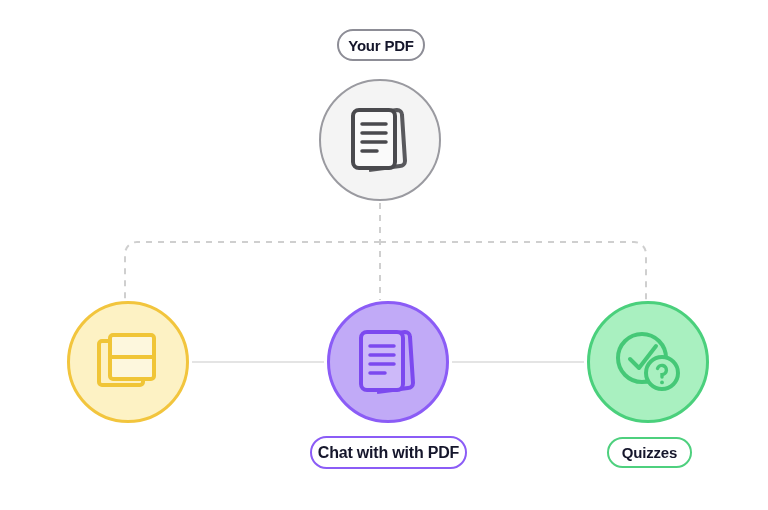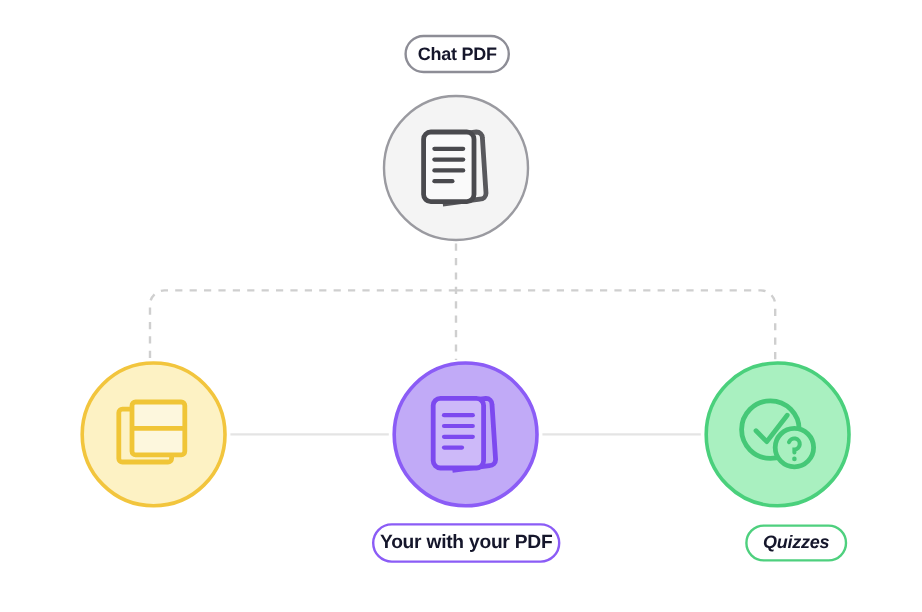--- a/index.html
+++ b/index.html
@@ -57,27 +57,26 @@
   }
   .pill-chat {
     left: 310px;
     top: 436px;
     width: 157px;
     height: 33px;
     border: 2px solid #8b5cf6;
     font-size: 16px;
   }
   .pill-quizzes {
-    left: 621px;
+    left: 607px;
     top: 437px;
     width: 85px;
     height: 31px;
     border: 2px solid #4ed07e;
     font-size: 15px;
-    font-style: italic;
   }
 
   
   .node {
     position: absolute;
     width: 122px;
     height: 122px;
     box-sizing: border-box;
     border-radius: 50%;
     display: flex;
@@ -119,21 +118,21 @@
 
     <line x1="192" y1="362" x2="324" y2="362" stroke="#e4e4e4" stroke-width="2"></line>
     <line x1="452" y1="362" x2="584" y2="362" stroke="#e4e4e4" stroke-width="2"></line>
 
     <path d="M380,203 L380,300" fill="none" stroke="#cfcfcf" stroke-width="2" stroke-dasharray="6 6" stroke-linecap="butt"></path>
     <path d="M380,242 L137,242 A12,12 0 0 0 125,254 L125,300" fill="none" stroke="#cfcfcf" stroke-width="2" stroke-dasharray="6 6" stroke-linecap="butt"></path>
     <path d="M380,242 L634,242 A12,12 0 0 1 646,254 L646,300" fill="none" stroke="#cfcfcf" stroke-width="2" stroke-dasharray="6 6" stroke-linecap="butt"></path>
   </svg>
 
   <div class="pill pill-root">
-    <span>Chat PDF</span>
+    <span>Your PDF</span>
   </div>
 
   <div class="node node-root">
     <span>
       <svg width="66" height="70" viewBox="0 0 66 70" fill="none">
         <path d="M18 9 L50 5 A5 5 0 0 1 55 10 L58 56 A5 5 0 0 1 53 61 L22 65" stroke="#58585c" stroke-width="4" stroke-linejoin="round" fill="none"></path>
         <rect x="6" y="5" width="42" height="58" rx="6" fill="#fafafa" stroke="#4a4a4e" stroke-width="4"></rect>
         <line x1="15" y1="19" x2="39" y2="19" stroke="#4a4a4e" stroke-width="3.5" stroke-linecap="round"></line>
         <line x1="15" y1="28" x2="39" y2="28" stroke="#4a4a4e" stroke-width="3.5" stroke-linecap="round"></line>
         <line x1="15" y1="37" x2="39" y2="37" stroke="#4a4a4e" stroke-width="3.5" stroke-linecap="round"></line>
@@ -171,19 +170,19 @@
         <circle cx="29" cy="29" r="24" fill="none" stroke="#45c877" stroke-width="4"></circle>
         <path d="M17 30 L26 39 L43 17" fill="none" stroke="#45c877" stroke-width="4" stroke-linecap="round" stroke-linejoin="round"></path>
         <circle cx="49" cy="44" r="16" fill="#a9f0c0" stroke="#45c877" stroke-width="4"></circle>
         <path d="M44.5 39.5 A4.6 4.6 0 1 1 49 45.6 L49 48" fill="none" stroke="#45c877" stroke-width="3.4" stroke-linecap="round"></path>
         <circle cx="49" cy="53.4" r="1.9" fill="#45c877"></circle>
       </svg>
     </span>
   </div>
 
   <div class="pill pill-chat">
-    <span>Your with your PDF</span>
+    <span>Chat with with PDF</span>
   </div>
   <div class="pill pill-quizzes">
     <span>Quizzes</span>
   </div>
 
 </div>
 
 </body></html>

